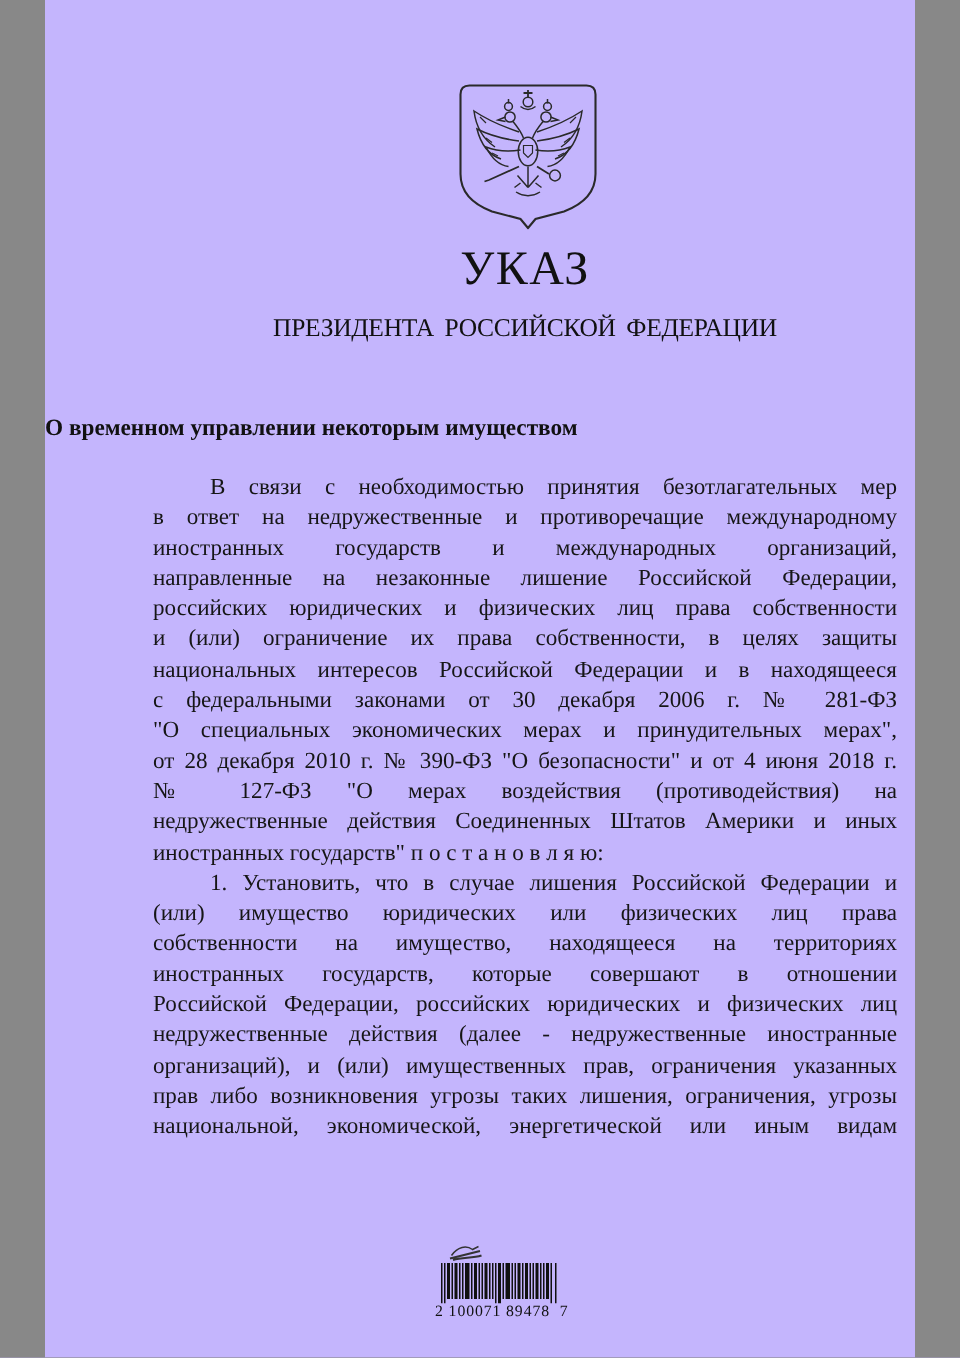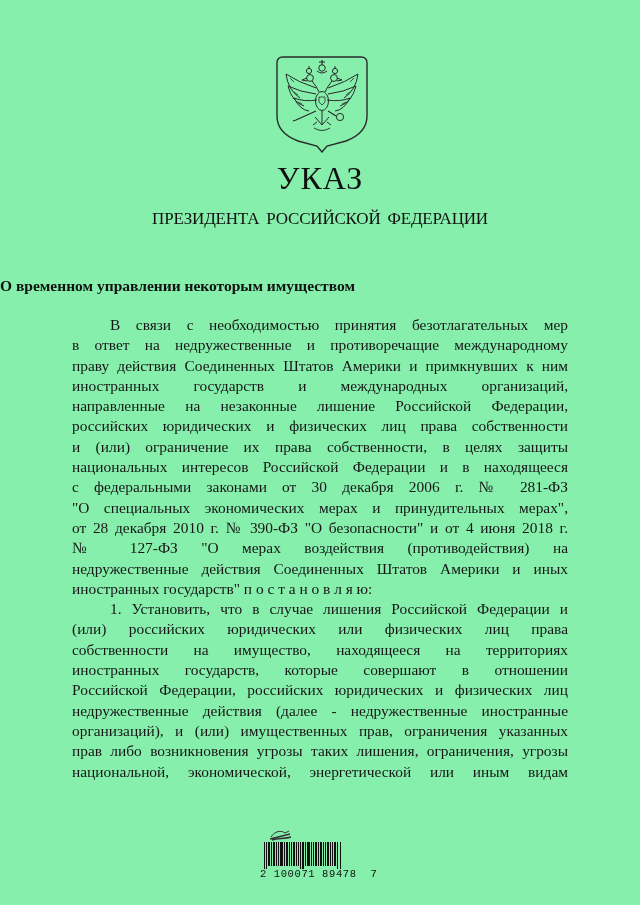--- a/index.html
+++ b/index.html
@@ -1,20 +1,20 @@
 <!DOCTYPE html>
 <html><head>
 <meta charset="utf-8">
 <style>
   html,body{margin:0;padding:0;background:#888;}
   .page{
     position:relative;
-    width:640px;height:905px;
+    width:580px;height:905px;
     margin:0 auto;
-    background:#86efac;
+    background:#c4b5fd;
     color:#161616;
     font-family:"Liberation Serif","DejaVu Serif",serif;
     overflow:hidden;
   }
   .emblem{
     position:absolute;left:276px;top:56px;width:92px;height:97px;
   }
   .emblem svg{display:block;width:100%;height:100%;}
   .title{
     position:absolute;left:0;top:160px;width:640px;
@@ -48,21 +48,21 @@
   }
   .bl.plain{text-align:left;text-align-last:left;}
   .bl.ind{text-indent:38px;}
   .barcode{
     position:absolute;left:260px;top:829px;width:96px;
   }
   .squiggle{display:block;margin-left:8px;height:13px;width:26px;}
   .bars{display:block;margin-left:4px;width:78px;height:27px;}
   .digits{
     margin-top:0px;
-    font-family:Liberation Mono, monospace;
+    font-family:Liberation Serif, serif;
     font-size:10.5px;line-height:11px;
     letter-spacing:0.6px;
     white-space:pre;
     color:#111;
   }
 </style>
 </head>
 <body>
 
 <div class="page">
@@ -106,34 +106,33 @@
 
   <div class="title">УКАЗ</div>
 
   <div class="subtitle">ПРЕЗИДЕНТА РОССИЙСКОЙ ФЕДЕРАЦИИ</div>
 
   <div class="subject">О временном управлении некоторым имуществом</div>
 
   <div class="body">
     <div class="bl ind">В связи с необходимостью принятия безотлагательных мер</div>
     <div class="bl">в ответ на недружественные и противоречащие международному</div>
-    <div class="bl">праву действия Соединенных Штатов Америки и примкнувших к ним</div>
     <div class="bl">иностранных государств и международных организаций,</div>
     <div class="bl">направленные на незаконные лишение Российской Федерации,</div>
     <div class="bl">российских юридических и физических лиц права собственности</div>
     <div class="bl">и (или) ограничение их права собственности, в целях защиты</div>
     <div class="bl">национальных интересов Российской Федерации и в находящееся</div>
     <div class="bl">с федеральными законами от 30 декабря 2006 г. № 281-ФЗ</div>
     <div class="bl">"О специальных экономических мерах и принудительных мерах",</div>
     <div class="bl">от 28 декабря 2010 г. № 390-ФЗ "О безопасности" и от 4 июня 2018 г.</div>
     <div class="bl">№ 127-ФЗ "О мерах воздействия (противодействия) на</div>
     <div class="bl">недружественные действия Соединенных Штатов Америки и иных</div>
     <div class="bl plain">иностранных государств" п о с т а н о в л я ю:</div>
     <div class="bl ind">1. Установить, что в случае лишения Российской Федерации и</div>
-    <div class="bl">(или) российских юридических или физических лиц права</div>
+    <div class="bl">(или) имущество юридических или физических лиц права</div>
     <div class="bl">собственности на имущество, находящееся на территориях</div>
     <div class="bl">иностранных государств, которые совершают в отношении</div>
     <div class="bl">Российской Федерации, российских юридических и физических лиц</div>
     <div class="bl">недружественные действия (далее - недружественные иностранные</div>
     <div class="bl">организаций), и (или) имущественных прав, ограничения указанных</div>
     <div class="bl">прав либо возникновения угрозы таких лишения, ограничения, угрозы</div>
     <div class="bl">национальной, экономической, энергетической или иным видам</div>
   </div>
 
   <div class="barcode">

